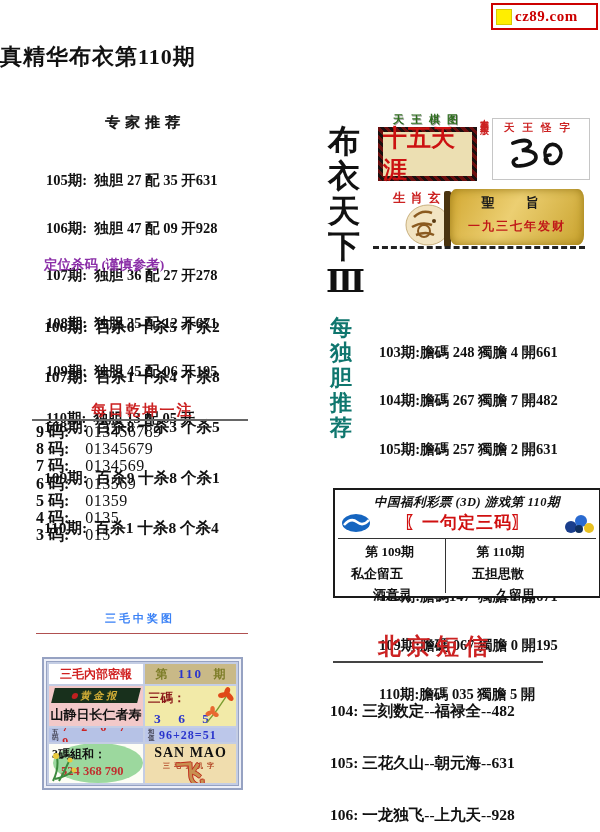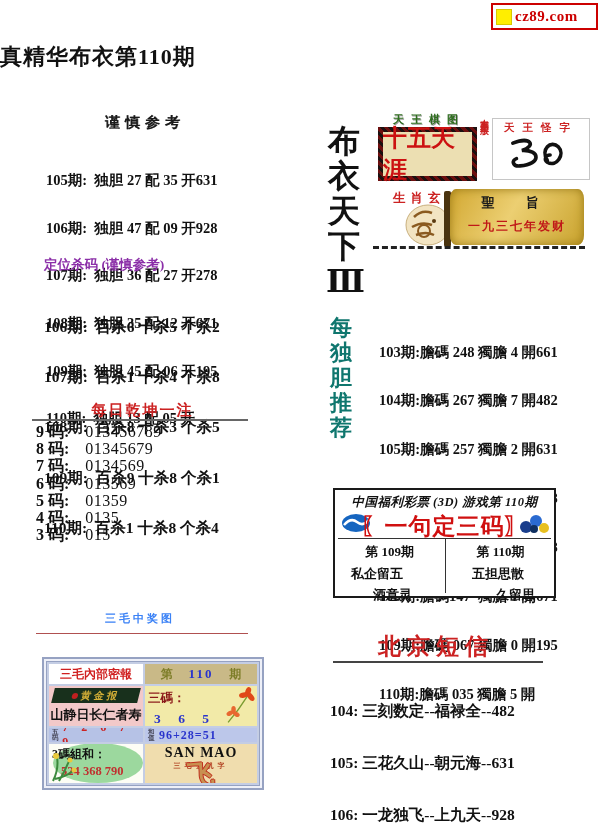--- a/index.html
+++ b/index.html
@@ -50,38 +50,38 @@
           background:linear-gradient(120deg,#d2a832 0%,#eccf72 45%,#c9a32e 100%);
           box-shadow:inset 0 0 10px #9a7a18;text-align:center;}
   .scroll-roller{left:444px;top:191px;width:7px;height:56px;background:#4a3410;border-radius:2px;}
   .scroll-title{margin-top:5px;font-size:13px;font-weight:700;letter-spacing:14px;color:#1a1a1a;}
   .scroll-text{margin-top:6px;color:#c01818;font-size:12px;font-weight:700;letter-spacing:2px;}
   
   .dantui-vert{left:330px;top:315px;width:24px;text-align:left;color:#0f766e;font-weight:700;
                font-size:22px;line-height:25px;word-break:break-all;}
   .dantui-rows{left:379px;top:311px;font-size:14.5px;font-weight:700;line-height:16.3px;}
   
-  .sancode{left:333px;top:488px;width:223px;height:110px;border:2px solid #1a1a1a;background:#fff;box-sizing:border-box;}
+  .sancode{left:333px;top:488px;width:268px;height:110px;border:2px solid #1a1a1a;background:#fff;box-sizing:border-box;}
   .sc-header{position:absolute;left:0;right:0;top:4px;text-align:center;font-size:12.5px;
              font-weight:700;font-style:italic;letter-spacing:.5px;}
   .sc-title{position:absolute;left:0;right:0;top:21px;text-align:center;color:#d01010;
-            font-size:23px;font-weight:700;letter-spacing:1px;}
+            font-size:17px;font-weight:700;letter-spacing:1px;}
   .sc-logo-l{position:absolute;left:6px;top:23px;}
   .sc-logo-r{position:absolute;right:4px;top:23px;}
   .sc-hline{position:absolute;left:3px;right:3px;top:48px;height:1px;background:#333;}
   .sc-vline{position:absolute;left:110px;top:48px;bottom:3px;width:1px;background:#333;}
   .sc-col{position:absolute;top:48px;bottom:0;width:109px;font-size:13px;font-weight:700;}
   .sc-col .issue{text-align:center;margin-top:5px;}
   .sc-col .l1{margin-top:4px;}
   .sc-col .l2{margin-top:3px;}
   
   .sm-title{left:60px;top:611px;width:160px;text-align:center;color:#3b82f6;font-size:11px;
             font-weight:700;letter-spacing:3px;}
   .sm-line{left:36px;top:633px;width:212px;height:1px;background:#b05050;}
-  .smcard{left:42px;top:657px;width:222px;height:133px;border:2px solid #96a2c2;background:#eef0f8;
+  .smcard{left:42px;top:657px;width:201px;height:133px;border:2px solid #96a2c2;background:#eef0f8;
           padding:2px;box-sizing:border-box;}
   .smcard-inner{width:100%;height:100%;box-sizing:border-box;border:1px solid #96a2c2;background:#c4cde4;
           padding:2px;display:grid;grid-template-columns:94px 1fr;grid-template-rows:20px 40px 14px 1fr;gap:2px;}
   .cell{overflow:hidden;position:relative;}
   .c-r1l{background:#fff;display:flex;align-items:center;justify-content:center;
          color:#d02020;font-size:12px;font-weight:700;}
   .c-r1r{background:#c9b987;display:flex;align-items:center;justify-content:space-evenly;}
   .c-r1r .pf{color:#7d7d28;font-size:12px;font-weight:700;}
   .c-r1r .no{color:#2a35cc;font-size:13px;font-weight:700;letter-spacing:2px;}
   .c-r2l{background:#f2c9c9;text-align:center;}
@@ -119,21 +119,21 @@
 </head>
 <body>
 
 <div class="abs badge">
   <span class="sq"></span>
   <span class="dom">cz89.com</span>
 </div>
 
 <div class="abs page-title">真精华布衣第110期</div>
 
-<div class="abs expert-title">谨慎参考</div>
+<div class="abs expert-title">专家推荐</div>
 <div class="abs expert-rows pre">
   <div>105期:  独胆 27 配 35 开631</div>
   <div>106期:  独胆 47 配 09 开928</div>
   <div>107期:  独胆 36 配 27 开278</div>
   <div>108期:  独胆 35 配 12 开671</div>
   <div>109期:  独胆 45 配 06 开195</div>
   <div>110期:  独胆 13 配 05 开</div>
 </div>
 
 <div class="abs kill-title">定位杀码 (谨慎参考)</div>

